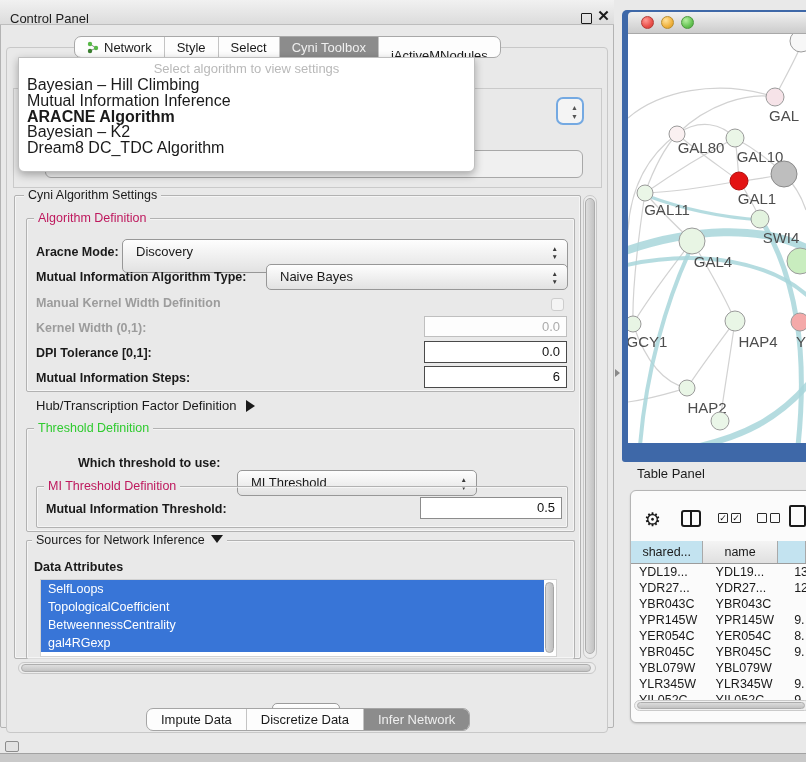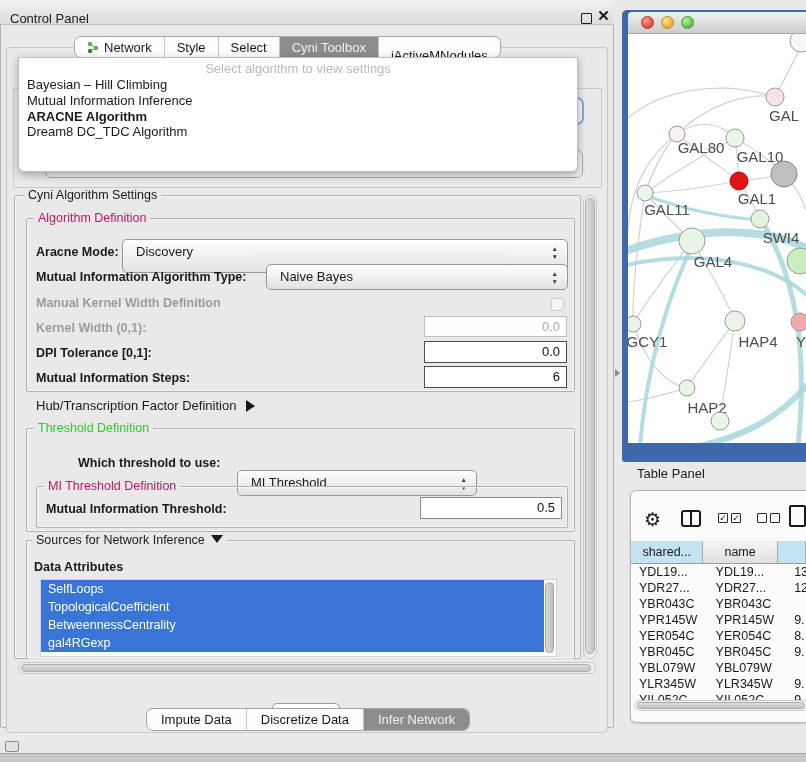--- a/index.html
+++ b/index.html
@@ -31,24 +31,24 @@
 
   
   #ghost-group { left:13px; top:88px; width:589px; height:100px; border:1px solid #CACACA; z-index:1; }
   #ghost-combo-ring { left:556px; top:97px; width:28px; height:28px; border:2.5px solid #74A9E2;
     border-radius:7px; background:#F4F4F4; z-index:2; }
   #ghost-combo-ring .arr { position:absolute; right:4px; top:4px; font-size:7px; line-height:9px; color:#555; }
   #ghost-combo-bottom { left:45px; top:150px; width:538px; height:28px; border:1px solid #A8A8A8;
     border-radius:6px; background:#F0F0F0; z-index:2; }
 
   
-  #algo-dropdown { left:18px; top:57px; width:560px; height:115px; background:#FFFFFF;
+  #algo-dropdown { left:18px; top:57px; width:457px; height:115px; background:#FFFFFF;
     border:1px solid #BEBEBE; border-radius:0 0 6px 6px; box-shadow:0 3px 9px rgba(0,0,0,.30); z-index:20; }
   #algo-placeholder { height:19px; text-align:center; color:#B9B9B9; font-size:13px; padding-top:3px; }
-  .algo-item { font-size:13px; line-height:15.8px; padding-left:8px; white-space:nowrap; }
+  .algo-item { font-size:16px; line-height:15.8px; padding-left:8px; white-space:nowrap; }
   .algo-item.bold { font-weight:bold; }
 
   
   .gbox { border:1px solid #B2B2B2; border-radius:2px; box-shadow:inset 0 0 0 1px rgba(255,255,255,.55); }
   .glabel { position:absolute; background:#E9E9E9; padding:0 4px; font-size:12.5px; white-space:nowrap; z-index:3;}
   .blue { color:#be185d; } .green { color:#2FCB2F; }
 
   .flabel { font-size:12.5px; font-weight:bold; white-space:nowrap; }
   .flabel.dis { color:#9C9C9C; }
 
@@ -181,20 +181,21 @@
     <span class="arr">▲<br>▼</span>
   </div>
 <div class="abs" id="ghost-combo-bottom"></div>
 
 <div class="abs" id="algo-dropdown">
   <div id="algo-placeholder">Select algorithm to view settings</div>
   <div id="algo-items">
       <div class="algo-item">Bayesian – Hill Climbing</div>
       <div class="algo-item">Mutual Information Inference</div>
       <div class="algo-item bold">ARACNE Algorithm</div>
+      <div class="algo-item">Bayesian – K2</div>
       <div class="algo-item">Dream8 DC_TDC Algorithm</div>
     </div>
 </div>
 
 <div class="abs gbox" style="left:14px; top:195px; width:567px; height:464px;"></div>
 <div class="abs glabel" style="left:24px; top:188px;">Cyni Algorithm Settings</div>
 
 <div class="abs gbox" style="left:26px; top:218px; width:549px; height:174px;"></div>
 <div class="abs glabel blue" style="left:34px; top:211px;">Algorithm Definition</div>
 

